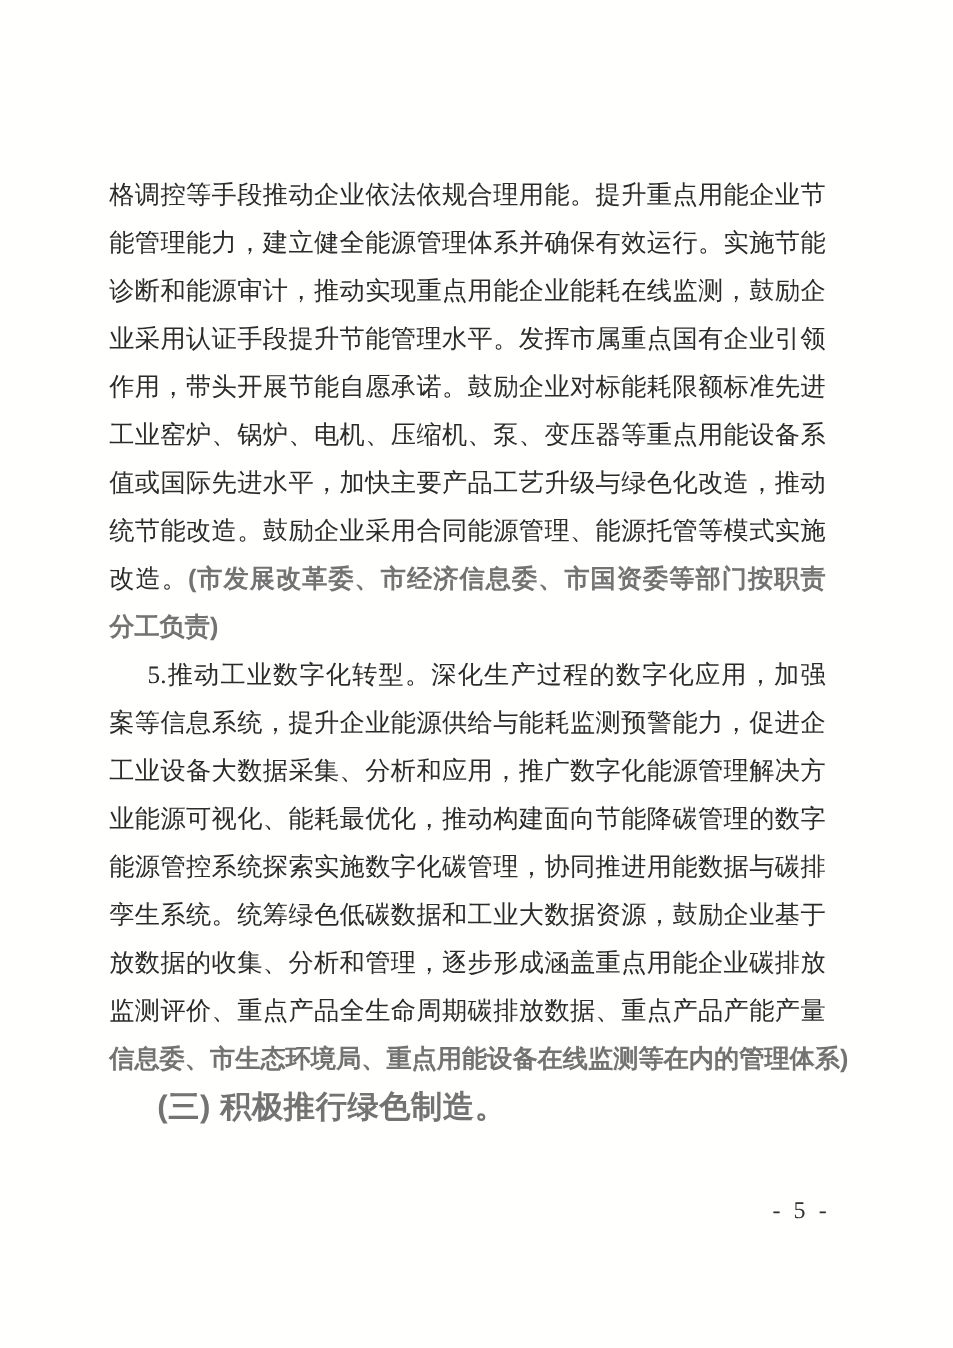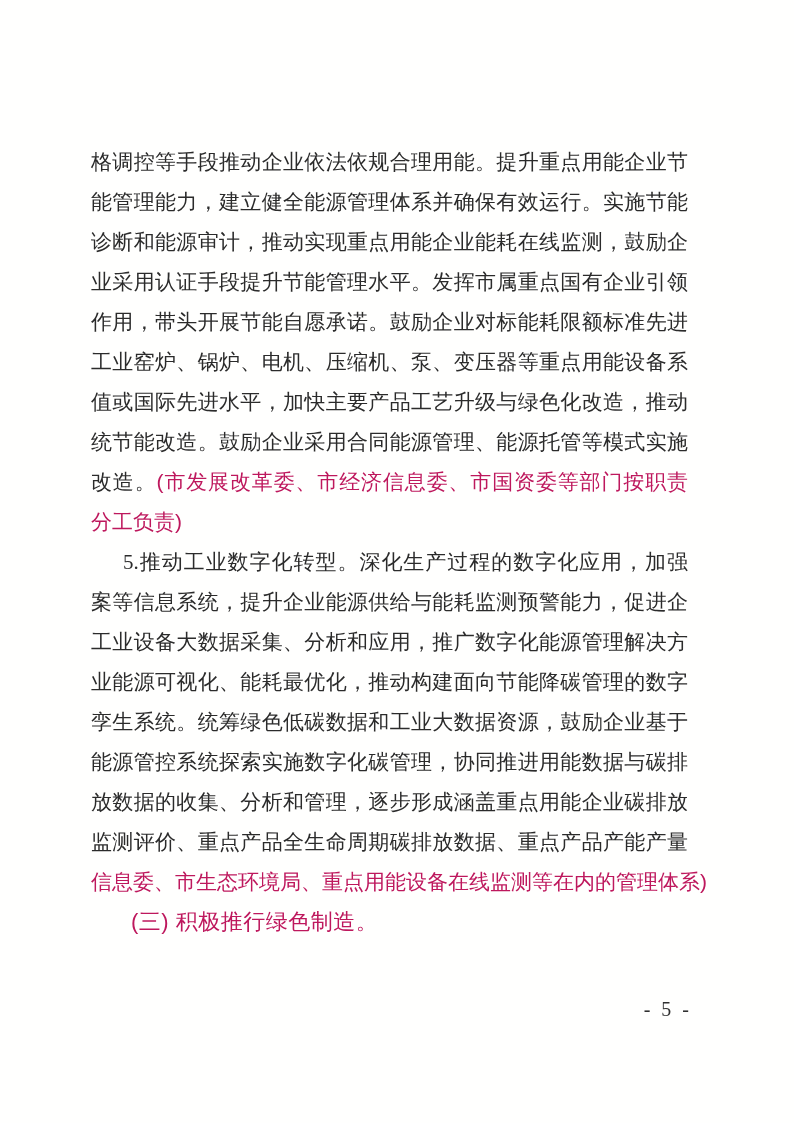--- a/index.html
+++ b/index.html
@@ -32,35 +32,35 @@
     text-align: justify;
     text-align-last: justify;
     text-justify: inter-character;
     white-space: nowrap;
   }
   .seg-normal {
     font-family: "Liberation Serif", "DejaVu Serif", serif;
   }
   .seg-bold {
     font-family: "Liberation Sans", "DejaVu Sans", sans-serif;
-    font-weight: 400;
-    color: #be185d;
+    font-weight: 700;
+    color: #737373;
   }
   .no-justify {
     text-align: left;
     text-align-last: left;
   }
   .indent-num {
     text-indent: 32px;
   }
   .indent-heading {
     text-indent: 40px;
   }
   .heading .seg-bold {
-    font-size: 22px;
+    font-size: 26px;
     letter-spacing: 0.5px;
   }
   .page-number {
     position: absolute;
     top: 997px;
     right: 102px;
     font-size: 20px;
     line-height: 24px;
     color: #303030;
     letter-spacing: 3px;
@@ -80,22 +80,22 @@
     <div class="line"><span class="seg-normal">作用，带头开展节能自愿承诺。鼓励企业对标能耗限额标准先进</span><span class="seg-bold"></span></div>
     <div class="line"><span class="seg-normal">工业窑炉、锅炉、电机、压缩机、泵、变压器等重点用能设备系</span><span class="seg-bold"></span></div>
     <div class="line"><span class="seg-normal">值或国际先进水平，加快主要产品工艺升级与绿色化改造，推动</span><span class="seg-bold"></span></div>
     <div class="line"><span class="seg-normal">统节能改造。鼓励企业采用合同能源管理、能源托管等模式实施</span><span class="seg-bold"></span></div>
     <div class="line"><span class="seg-normal">改造。</span><span class="seg-bold">(市发展改革委、市经济信息委、市国资委等部门按职责</span></div>
     <div class="line no-justify"><span class="seg-normal"></span><span class="seg-bold">分工负责)</span></div>
     <div class="line indent-num"><span class="seg-normal">5.推动工业数字化转型。深化生产过程的数字化应用，加强</span><span class="seg-bold"></span></div>
     <div class="line"><span class="seg-normal">案等信息系统，提升企业能源供给与能耗监测预警能力，促进企</span><span class="seg-bold"></span></div>
     <div class="line"><span class="seg-normal">工业设备大数据采集、分析和应用，推广数字化能源管理解决方</span><span class="seg-bold"></span></div>
     <div class="line"><span class="seg-normal">业能源可视化、能耗最优化，推动构建面向节能降碳管理的数字</span><span class="seg-bold"></span></div>
+    <div class="line"><span class="seg-normal">能源管控系统探索实施数字化碳管理，协同推进用能数据与碳排</span><span class="seg-bold"></span></div>
     <div class="line"><span class="seg-normal">孪生系统。统筹绿色低碳数据和工业大数据资源，鼓励企业基于</span><span class="seg-bold"></span></div>
-    <div class="line"><span class="seg-normal">能源管控系统探索实施数字化碳管理，协同推进用能数据与碳排</span><span class="seg-bold"></span></div>
     <div class="line"><span class="seg-normal">放数据的收集、分析和管理，逐步形成涵盖重点用能企业碳排放</span><span class="seg-bold"></span></div>
     <div class="line"><span class="seg-normal">监测评价、重点产品全生命周期碳排放数据、重点产品产能产量</span><span class="seg-bold"></span></div>
     <div class="line"><span class="seg-normal"></span><span class="seg-bold">信息委、市生态环境局、重点用能设备在线监测等在内的管理体系)</span></div>
     <div class="line no-justify indent-heading heading"><span class="seg-normal"></span><span class="seg-bold">(三) 积极推行绿色制造。</span></div>
 
   </div>
 
   <div class="page-number">- 5 -</div>
 </div>
 

